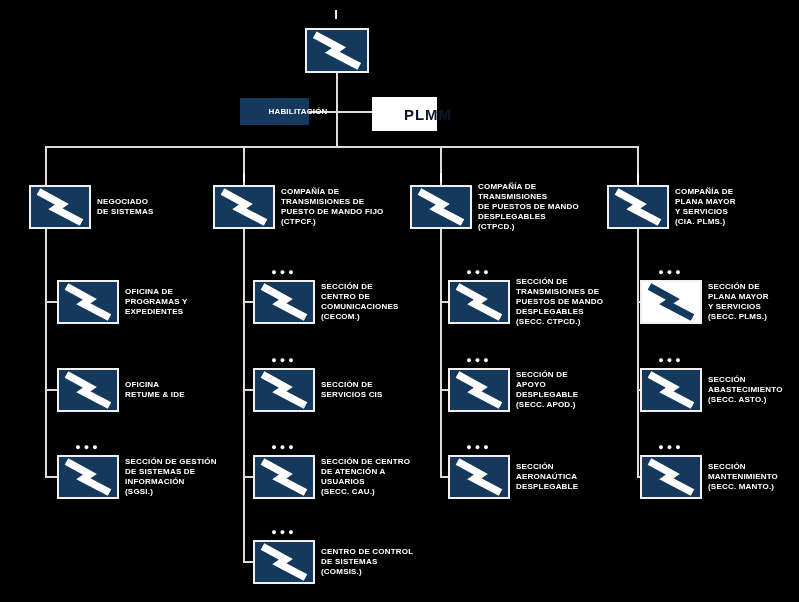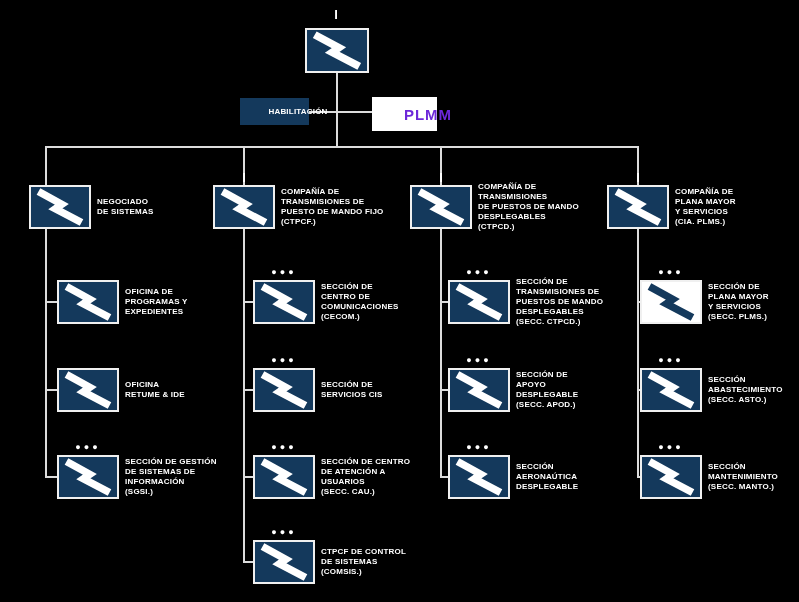--- a/index.html
+++ b/index.html
@@ -25,21 +25,21 @@
   .label {
     position:absolute; left:68px; top:22px; transform:translateY(-50%);
     width:125px; color:#FFFFFF; font-size:8px; font-weight:bold;
     line-height:1.25; white-space:pre-line; letter-spacing:0.2px;
   }
   .staff-box {
     position:absolute; display:flex; align-items:center; justify-content:center;
     font-weight:bold; text-align:center;padding-left:47px;
   }
   #habilitacion { left:240px; top:98px; width:69px; height:27px; background:#14395C; color:#FFFFFF; font-size:8px; letter-spacing:0.2px; }
-  #plmm { left:372px; top:97px; width:65px; height:34px; background:#FFFFFF; color:#6d28d9; font-size:15px; letter-spacing:1px; }
+  #plmm { left:372px; top:97px; width:65px; height:34px; background:#FFFFFF; color:#0f172a; font-size:15px; letter-spacing:1px; }
   .rootbox { width:64px !important; height:45px !important; }
 </style>
 </head>
 <body>
 
 <div class="canvas">
 
   <div class="line" style="left:336px;top:73px;width:2px;height:74px"></div>
   <div class="line" style="left:309px;top:111px;width:63px;height:2px"></div>
   <div class="line" style="left:45px;top:146px;width:594px;height:2px"></div>
@@ -167,21 +167,21 @@
 USUARIOS
 (SECC. CAU.)</div>
   </div>
   <div class="node" style="left:253px;top:540px">
     <div class="echelon dots">●●●</div>
     <div class="box">
   <svg viewBox="0 0 62 44" preserveAspectRatio="none">
     <path d="M8 5 L33 19 L26 24 L54 39" fill="none" stroke="currentColor" stroke-width="8"></path>
   </svg>
 </div>
-    <div class="label">CTPCF DE CONTROL
+    <div class="label">CENTRO DE CONTROL
 DE SISTEMAS
 (COMSIS.)</div>
   </div>
 
   <div class="node" style="left:410px;top:185px">
     <div class="echelon">I</div>
     <div class="box">
   <svg viewBox="0 0 62 44" preserveAspectRatio="none">
     <path d="M8 5 L33 19 L26 24 L54 39" fill="none" stroke="currentColor" stroke-width="8"></path>
   </svg>

